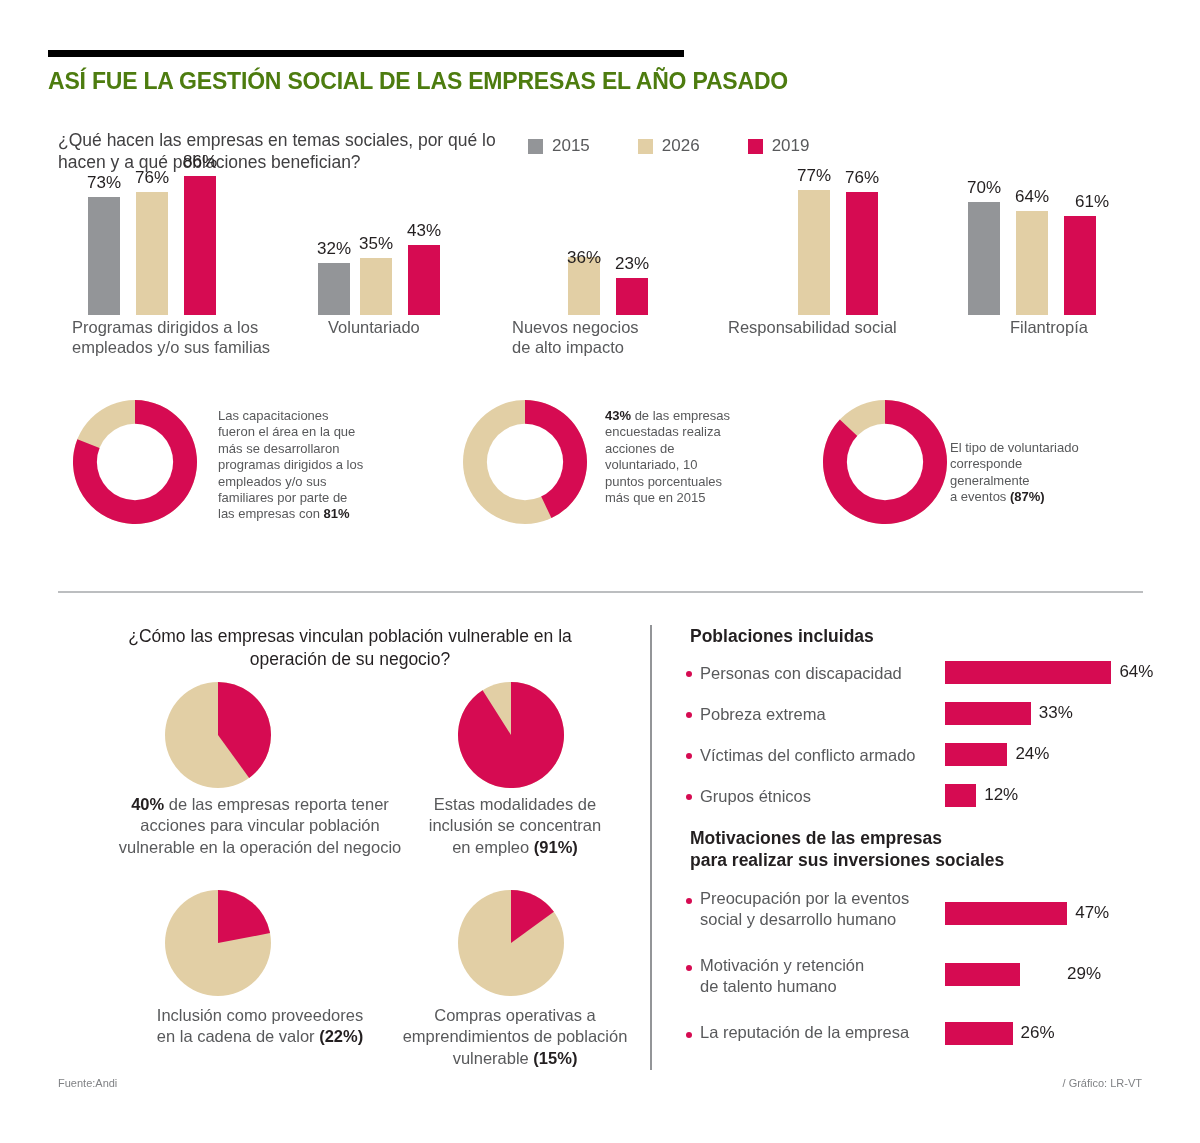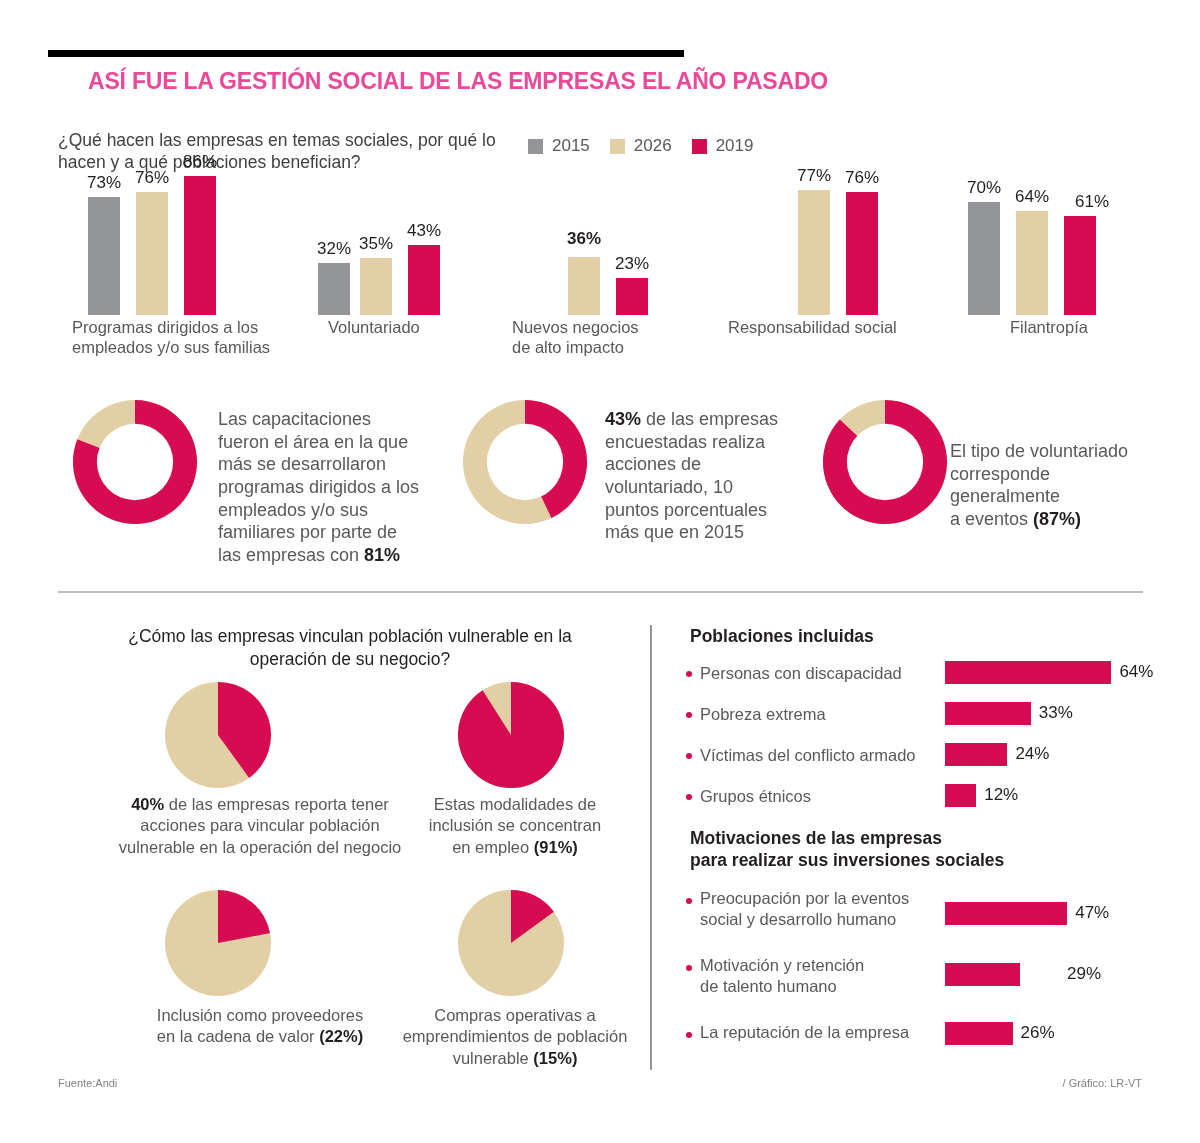--- a/index.html
+++ b/index.html
@@ -12,31 +12,30 @@
     overflow:hidden;
   }
   .page{position:absolute;inset:0;}
 
   
   .top-rule{
     position:absolute;left:48px;top:50px;width:636px;height:7px;background:#000000;
   }
   .headline{
     position:absolute;left:48px;top:68px;width:820px;
-    font-size:23px;font-weight:bold;color:#ec4899;letter-spacing:-0.2px;
+    font-size:23px;font-weight:bold;color:#4d7c0f;letter-spacing:-0.2px;
     font-family:"Liberation Sans", sans-serif;
-    text-align:center;
   }
   .subtitle{
     position:absolute;left:58px;top:130px;width:470px;
     font-size:17.5px;line-height:1.25;color:#414042;
   }
 
   
-  .legend{position:absolute;left:528px;top:136px;display:flex;gap:20px;align-items:center;}
+  .legend{position:absolute;left:528px;top:136px;display:flex;gap:48px;align-items:center;}
   .legend-item{display:flex;align-items:center;gap:9px;}
   .legend-swatch{width:15px;height:15px;display:block;}
   .legend-label{font-size:17px;color:#58595b;}
 
   
   .bars-area{position:absolute;left:0;top:0;width:1200px;height:380px;}
   .bar-group{position:absolute;}
   .bar-col{position:absolute;bottom:0;width:32px;}
   .bar-rect{position:absolute;bottom:0;left:0;width:32px;}
   .bar-val{
@@ -48,21 +47,21 @@
   }
 
   
   .h-divider{position:absolute;left:58px;top:591px;width:1085px;height:2px;background:#bcbec0;}
   .v-divider{position:absolute;left:650px;top:625px;width:1.5px;height:445px;background:#939598;}
 
   
   .donut-row{position:absolute;left:0;top:395px;width:1200px;height:165px;}
   .donut-block{position:absolute;}
   .donut-text{
-    position:absolute;font-size:18px;line-height:1.26;color:#58595b;
+    position:absolute;font-size:13px;line-height:1.26;color:#58595b;
   }
   .donut-text b{color:#231f20;font-weight:bold;}
 
   
   .bl-title{
     position:absolute;left:90px;top:625px;width:520px;text-align:center;
     font-size:17.5px;line-height:1.3;color:#231f20;
   }
   .pie-block{position:absolute;}
   .pie-caption{
@@ -140,21 +139,21 @@
         </div>
         <div class="bar-col" style="left: 96px; height: 315px;">
           <div class="bar-rect" style="height: 69.66px; background: rgb(214, 11, 82);"></div>
           <div class="bar-val" style="bottom: 73.66px;">43%</div>
         </div>
       </div>
       <div class="group-label" style="left: 328px; width: 160px;">Voluntariado</div>
       <div class="bar-group" style="left: 520px; top: 0px; width: 128px; height: 315px;">
         <div class="bar-col" style="left: 48px; height: 315px;">
           <div class="bar-rect" style="height: 58.32px; background: rgb(226, 207, 165);"></div>
-          <div class="bar-val" style="bottom: 66px; font-weight: bold;">36%</div>
+          <div class="bar-val" style="bottom: 47px;">36%</div>
         </div>
         <div class="bar-col" style="left: 96px; height: 315px;">
           <div class="bar-rect" style="height: 37.26px; background: rgb(214, 11, 82);"></div>
           <div class="bar-val" style="bottom: 41.26px;">23%</div>
         </div>
       </div>
       <div class="group-label" style="left: 512px; width: 180px;">Nuevos negocios
 de alto impacto</div>
       <div class="bar-group" style="left: 750px; top: 0px; width: 128px; height: 315px;">
         <div class="bar-col" style="left: 48px; height: 315px;">

